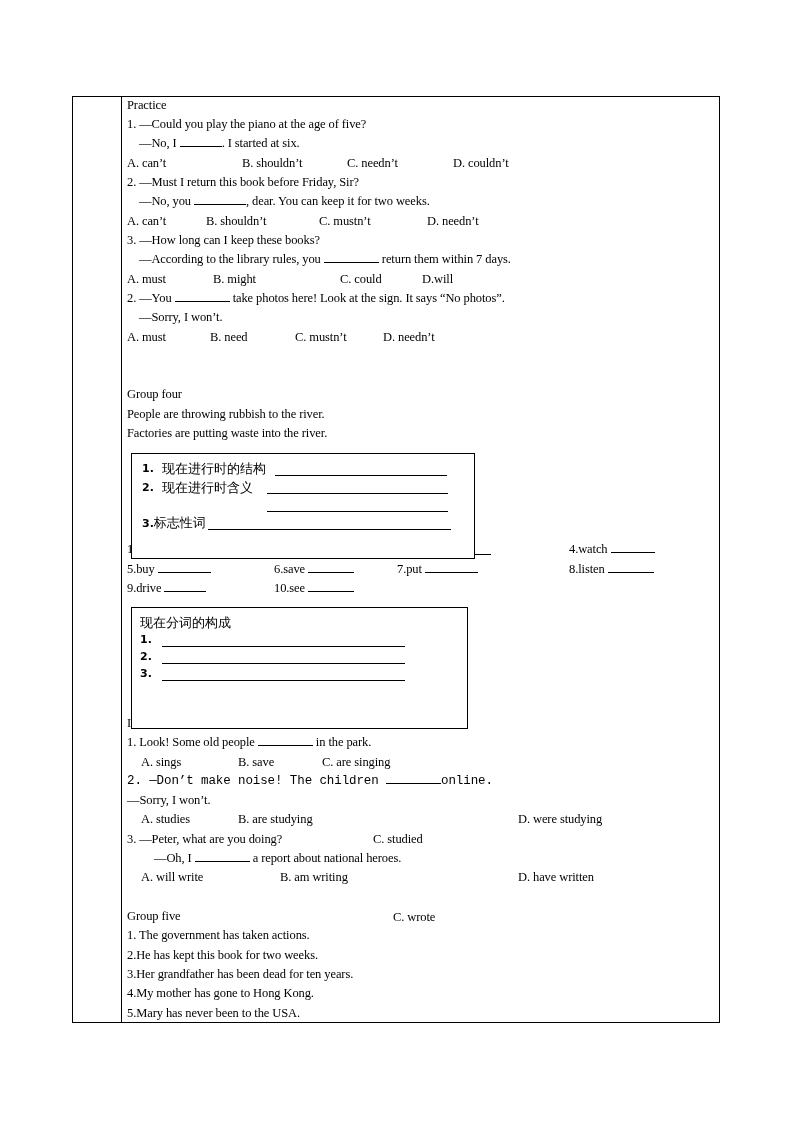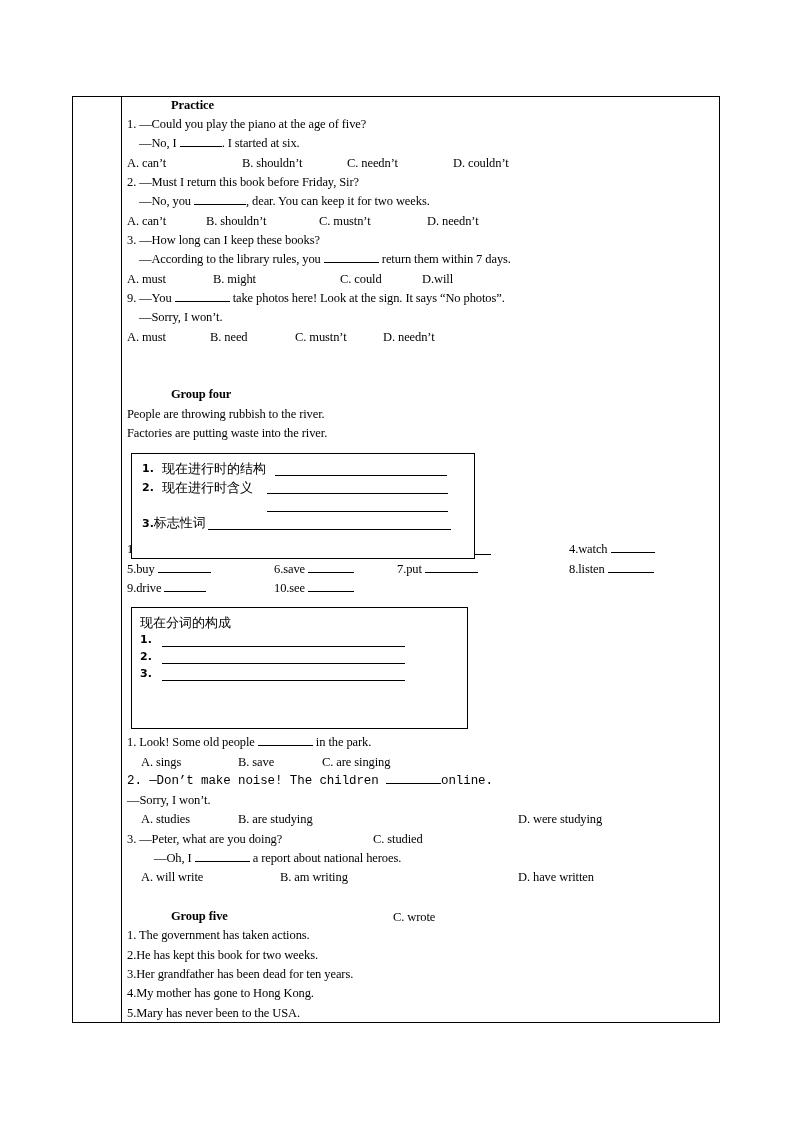--- a/index.html
+++ b/index.html
@@ -2,21 +2,21 @@
 <html><head>
 <meta charset="utf-8">
 <style>
   html, body { margin: 0; padding: 0; background: #ffffff; }
   body { width: 794px; height: 1123px; position: relative; overflow: hidden;
          font-family: "Liberation Serif", "DejaVu Serif", serif; color: #000; }
   .frame { position: absolute; left: 72px; top: 96px; width: 648px; height: 927px;
            border: 1px solid #000; box-sizing: border-box; }
   .divider { position: absolute; left: 121px; top: 96px; width: 1px; height: 927px; background: #000; }
   .line { position: absolute; font-size: 12.5px; line-height: 16px; white-space: nowrap; letter-spacing: -0.1px; }
-  .bold { font-weight: bold; margin-left: 44px; }
+  .bold { font-weight: normal; }
   .blank { display: inline-block; border-bottom: 1px solid #000; height: 11px; vertical-align: baseline; }
   .abs { position: absolute; }
   .box { position: absolute; border: 1px solid #000; background: #fff; box-sizing: border-box; }
   .cn { font-family: "DejaVu Sans", sans-serif; font-size: 13px; }
   .num { font-family: "DejaVu Sans", sans-serif; font-weight: bold; font-size: 11px; }
   .hr { position: absolute; height: 1px; background: #000; }
 </style>
 </head>
 <body>
 
@@ -46,21 +46,21 @@
 <div class="line" style="left:127px;top:232px;">3. —How long can I keep these books?</div>
 <div class="line" style="left:139px;top:251px;">
   <span>—According to the library rules, you</span> <span class="blank" style="width:55px;"></span> <span>return them within 7 days.</span>
 </div>
 <div class="line" style="left:127px;top:271px;">A. must</div>
 <div class="line" style="left:213px;top:271px;">B. might</div>
 <div class="line" style="left:340px;top:271px;">C. could</div>
 <div class="line" style="left:422px;top:271px;text-align:right;">D.will</div>
 
 <div class="line" style="left:127px;top:290px;">
-  <span>9. —You</span> <span class="blank" style="width:55px;"></span> <span>take photos here! Look at the sign. It says “No photos”.</span>
+  <span>2. —You</span> <span class="blank" style="width:55px;"></span> <span>take photos here! Look at the sign. It says “No photos”.</span>
 </div>
 <div class="line" style="left:139px;top:309px;">—Sorry, I won’t.</div>
 <div class="line" style="left:127px;top:329px;">A. must</div>
 <div class="line" style="left:210px;top:329px;">B. need</div>
 <div class="line" style="left:295px;top:329px;">C. mustn’t</div>
 <div class="line" style="left:383px;top:329px;">D. needn’t</div>
 
 <div class="line bold" style="left:127px;top:386px;">Group four</div>
 <div class="line" style="left:127px;top:406px;">People are throwing rubbish to the river.</div>
 <div class="line" style="left:127px;top:425px;">Factories are putting waste into the river.</div>

